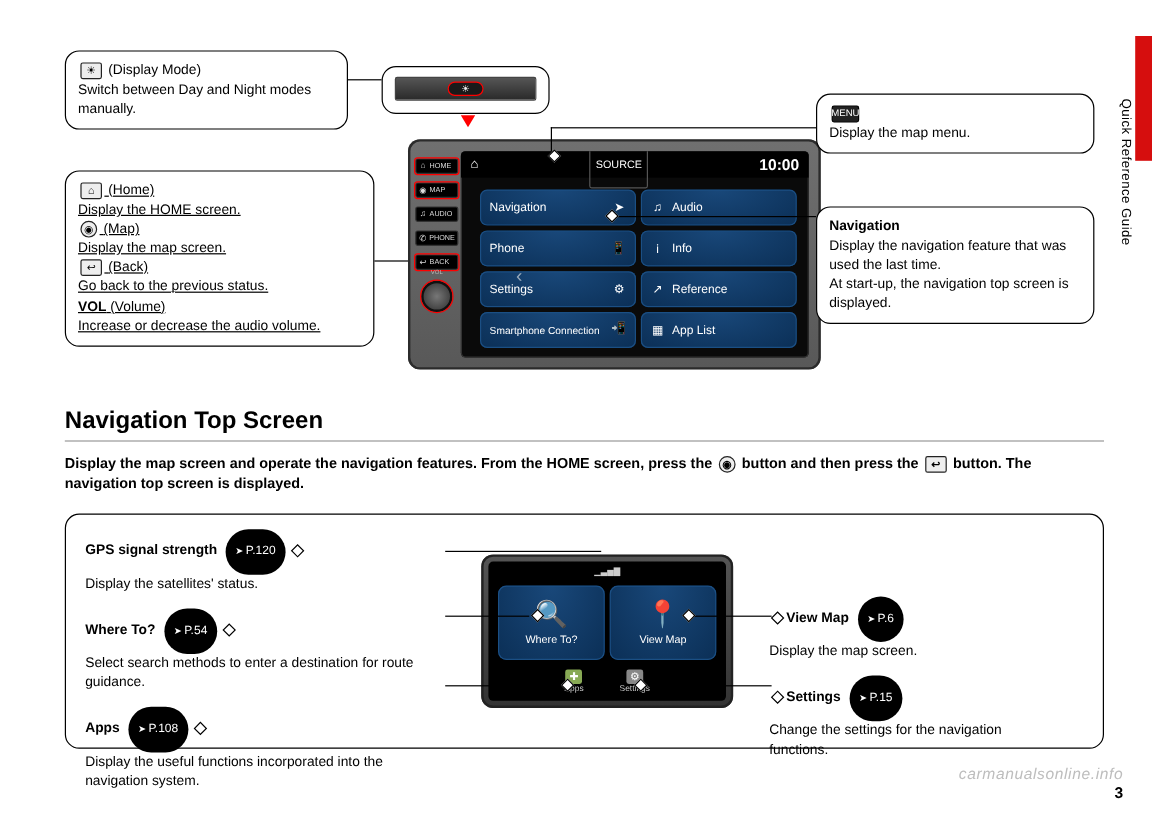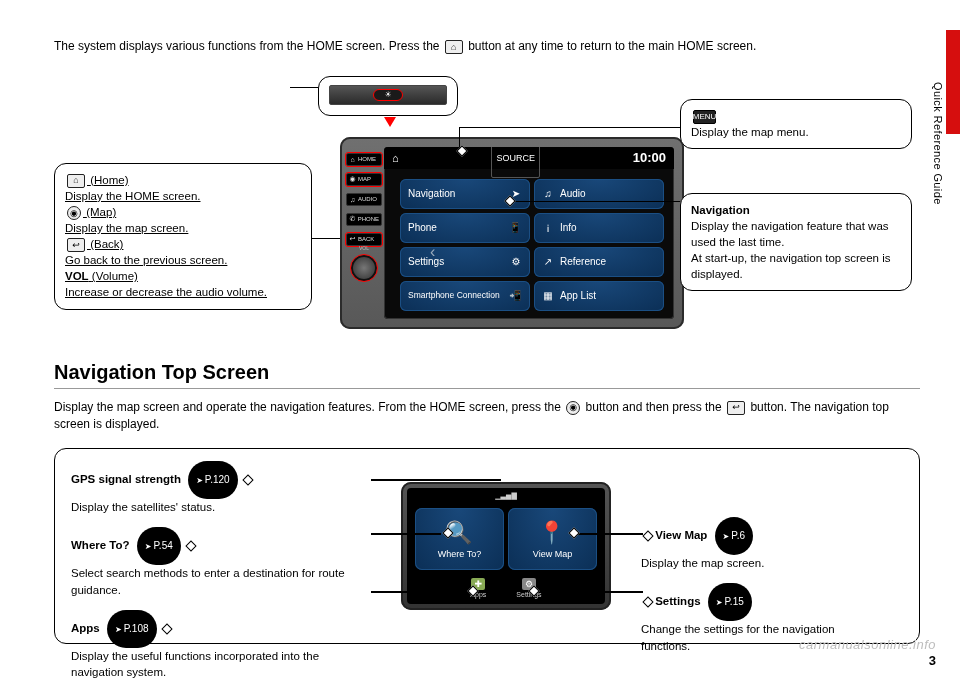--- a/index.html
+++ b/index.html
@@ -66,47 +66,47 @@
   .pagenum { position: absolute; right: 24px; bottom: 10px; font-size: 13px; font-weight: bold; }
   .watermark { position: absolute; right: 24px; bottom: 26px; font-size: 13px; color: #bdbdbd; font-style: italic; letter-spacing: 0.5px; }
 </style>
 </head>
 <body>
 
 <div class="page">
   <div class="red-tab"></div>
   <div class="side-label">Quick Reference Guide</div>
 
-  <p class="intro">
-    <span>The system displays various functions from the HOME screen. Press the </span>
-    <span class="inline-icon">⌂</span>
-    <span> button at any time to return to the main HOME screen.</span>
-  </p>
 
   <div class="diagram-area">
 
+    <div class="callout" style="left:0; top:0; width:236px;">
+      <span class="inline-icon">☀</span>
+      <span>(Display Mode)</span><br>
+      <span>Switch between Day and Night modes manually.</span>
+    </div>
 
     <div class="protrude">
       <div class="protrude-inner">
         <div class="protrude-btn">☀</div>
       </div>
     </div>
     <div class="ptr-tri"></div>
     <div class="line" style="left:236px; top:24px; width:28px; height:1.2px;"></div>
 
     <div class="callout" style="left:0; top:100px; width:258px;text-decoration:underline;">
       <span class="inline-icon">⌂</span>
       <span>(Home)</span><br>
       <span>Display the HOME screen.</span><br>
       <span class="inline-icon circ">◉</span>
       <span>(Map)</span><br>
       <span>Display the map screen.</span><br>
       <span class="inline-icon">↩</span>
       <span>(Back)</span><br>
-      <span>Go back to the previous screen.</span><br>
+      <span>Go back to the previous status.</span><br>
       <b>VOL</b>
       <span>(Volume)</span><br>
       <span>Increase or decrease the audio volume.</span>
     </div>
     <div class="line" style="left:258px; top:175px; width:28px; height:1.2px;"></div>
 
     <div class="device">
       <div class="hwbtns">
         <div class="hwbtn hl">
             <span class="mk">⌂</span>
@@ -189,21 +189,21 @@
     <div class="callout" style="left:626px; top:130px; width:232px;">
       <span class="t">Navigation</span><br>
       <span style="white-space:pre-line;">Display the navigation feature that was used the last time.
 At start-up, the navigation top screen is displayed.</span>
     </div>
     <div class="line" style="left:453px; top:138px; width:173px; height:1.2px;"></div>
     <span class="diamond" style="position:absolute; left:449px; top:134px;"></span>
   </div>
 
   <h2>Navigation Top Screen</h2>
-  <p class="intro" style="margin-top:10px;">
+  <p class="intro" style="margin-top:10px;font-weight:bold;">
     <span>Display the map screen and operate the navigation features. From the HOME screen, press the </span>
     <span class="inline-icon circ">◉</span>
     <span> button and then press the </span>
     <span class="inline-icon">↩</span>
     <span> button. The navigation top screen is displayed.</span>
   </p>
 
   <div class="nav-box">
     <div class="nav-cols">
       <div class="nav-left">

